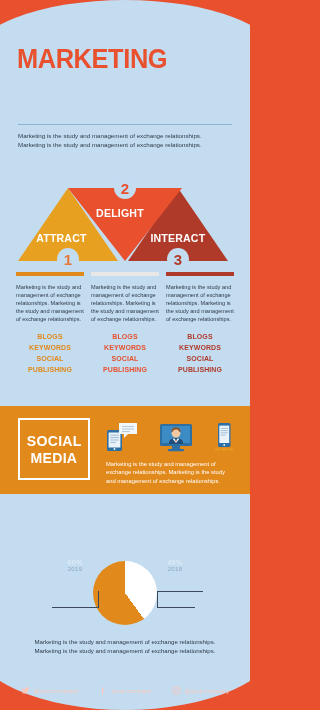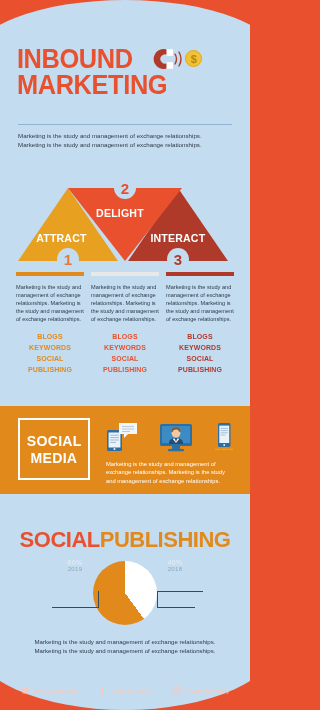--- a/index.html
+++ b/index.html
@@ -134,35 +134,20 @@
 </style>
 </head>
 <body>
 
 <div class="page">
   <div class="blue-panel"></div>
 
   <div class="content">
 
     <div class="header">
-      <div class="title-row">
-        <div class="title-line">INBOUND</div>
-        <div class="magnet-wrap">
-          <svg class="magnet" viewBox="0 0 26 24">
-            <path d="M20 3 A10 10 0 1 0 20 21 L20 15.5 A4.6 4.6 0 1 1 20 8.5 Z" fill="#B03A2A"></path>
-            <rect x="18.5" y="2.2" width="6.5" height="6.6" fill="#fff"></rect>
-            <rect x="18.5" y="15.2" width="6.5" height="6.6" fill="#fff"></rect>
-          </svg>
-          <svg class="waves" viewBox="0 0 11 16">
-            <path d="M2 3 Q5 8 2 13" stroke="#B03A2A" stroke-width="1.4" fill="none" stroke-linecap="round"></path>
-            <path d="M6 1 Q10 8 6 15" stroke="#B03A2A" stroke-width="1.4" fill="none" stroke-linecap="round"></path>
-          </svg>
-          <div class="coin">$</div>
-        </div>
-      </div>
       <div class="title-line">MARKETING</div>
     </div>
 
     <div class="hr-rule"></div>
     <div class="intro">Marketing is the study and management of exchange relationships.  Marketing is the study and management of exchange relationships.</div>
 
     <div class="tri-zone">
 
       <svg class="tri" style="left:18px; top:22px;" width="100" height="73" viewBox="0 0 100 73">
         <polygon points="50,0 100,73 0,73" fill="#E8A020"></polygon>
@@ -259,23 +244,20 @@
           <circle cx="10.2" cy="23" r="0.9" fill="#EAF3FA"></circle>
           <rect x="1" y="26.6" width="5.5" height="1.6" fill="#E8A020"></rect>
           <rect x="7.6" y="26.6" width="5.5" height="1.6" fill="#E8A020"></rect>
           <rect x="14.2" y="26.6" width="5" height="1.6" fill="#E8A020"></rect>
         </svg>
       </div>
 
       <div class="sm-text">Marketing is the study and management of exchange relationships.  Marketing is the study and management of exchange relationships.</div>
     </div>
 
-    <div class="sp-title">
-      <span class="a">SOCIAL</span><span class="b">PUBLISHING</span>
-    </div>
 
     <div class="pie-zone">
       <div class="pie"></div>
 
       <div class="pct-label" style="left:52px; top:4px; width:46px;">
         <div class="pct">60%</div>
         <div class="yr">2019</div>
       </div>
       <div class="lead-v" style="left:98px; top:36px; height:16px;"></div>
       <div class="lead" style="left:52px; top:52px; width:47px;"></div>

